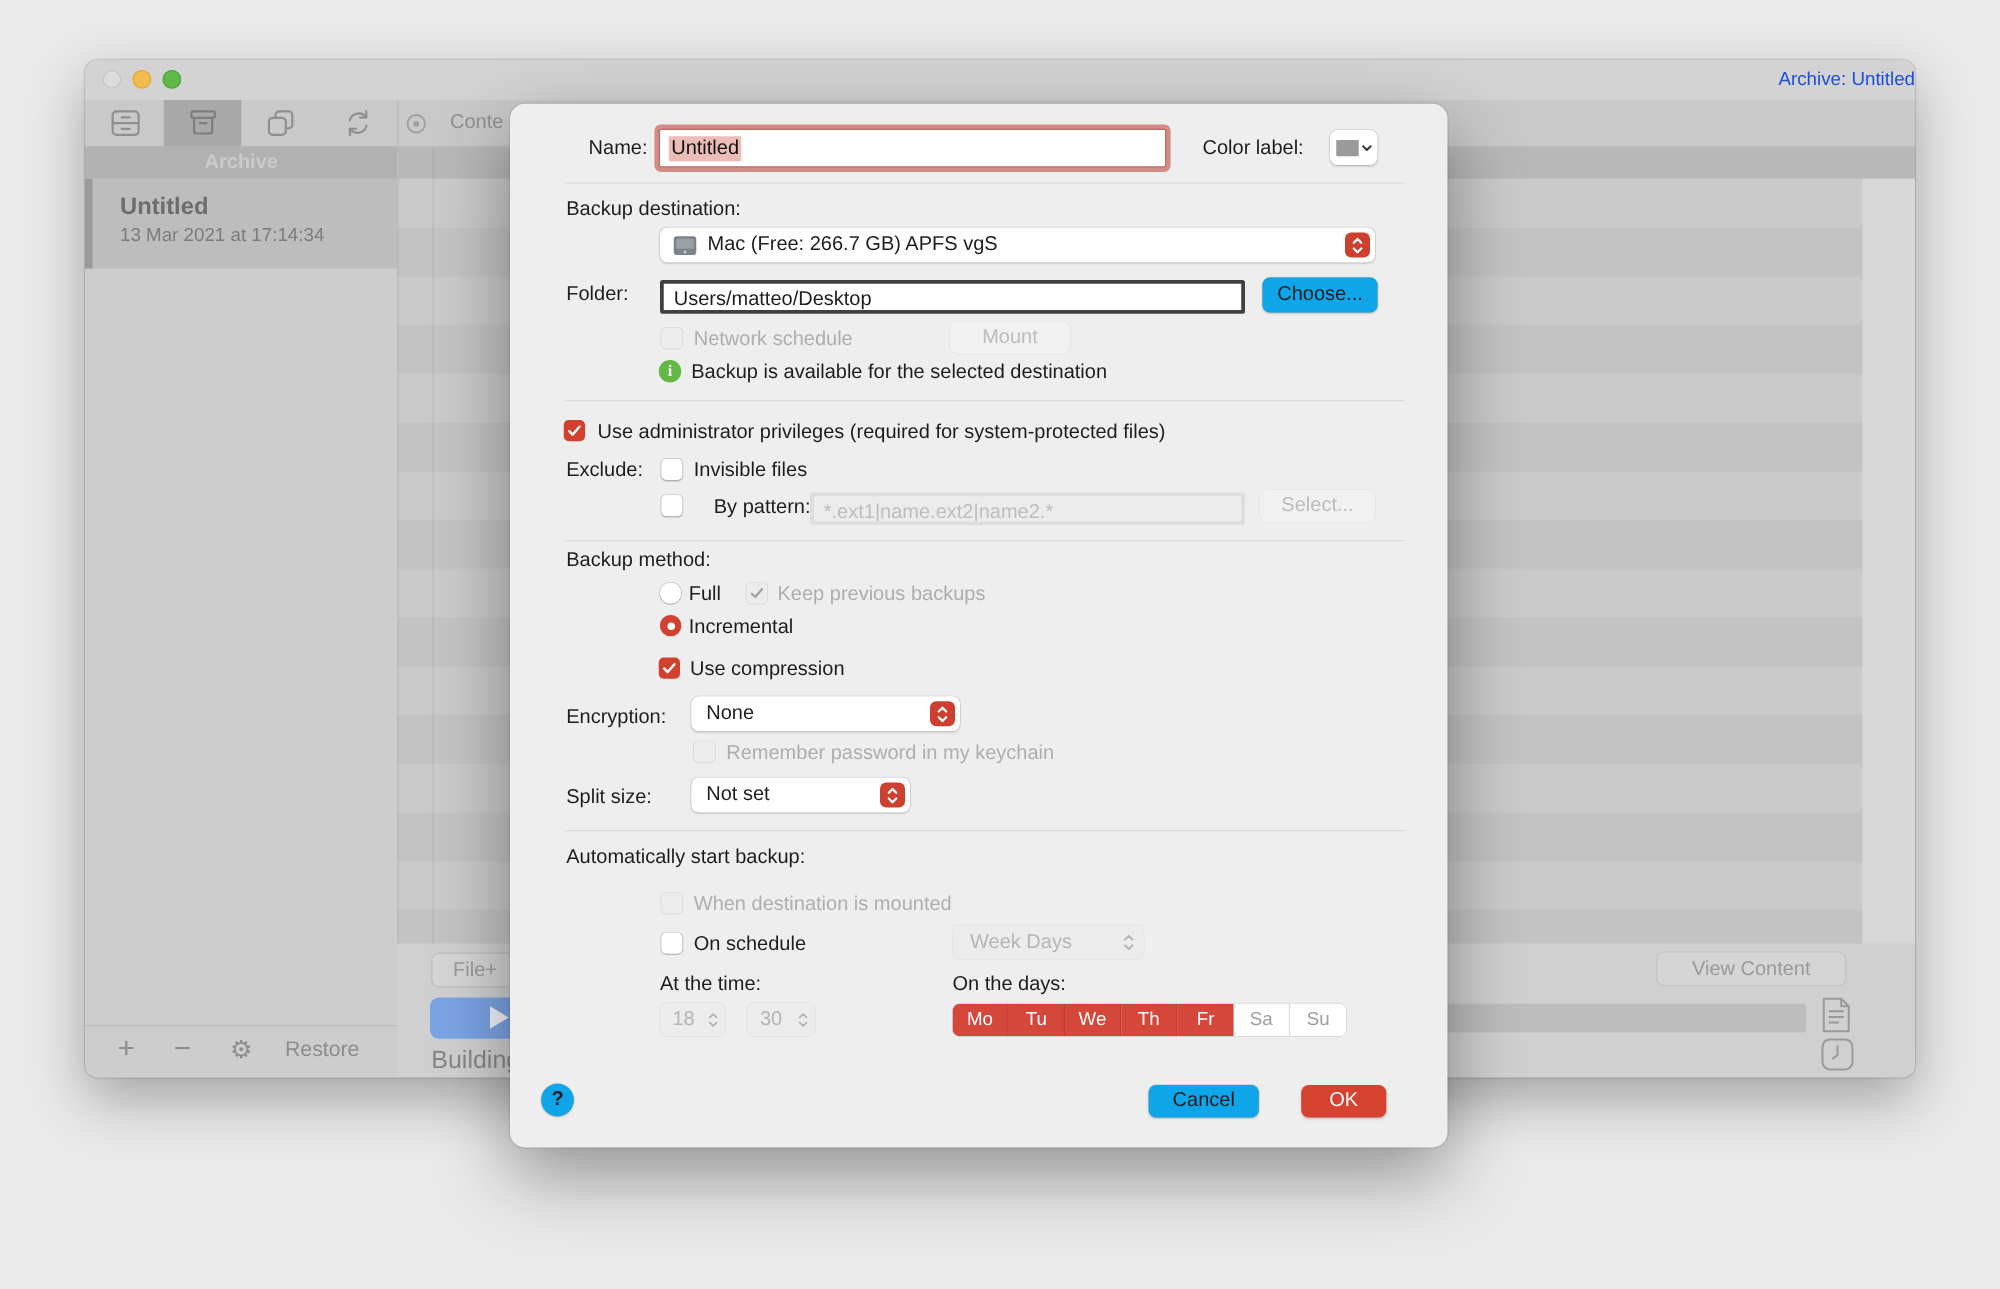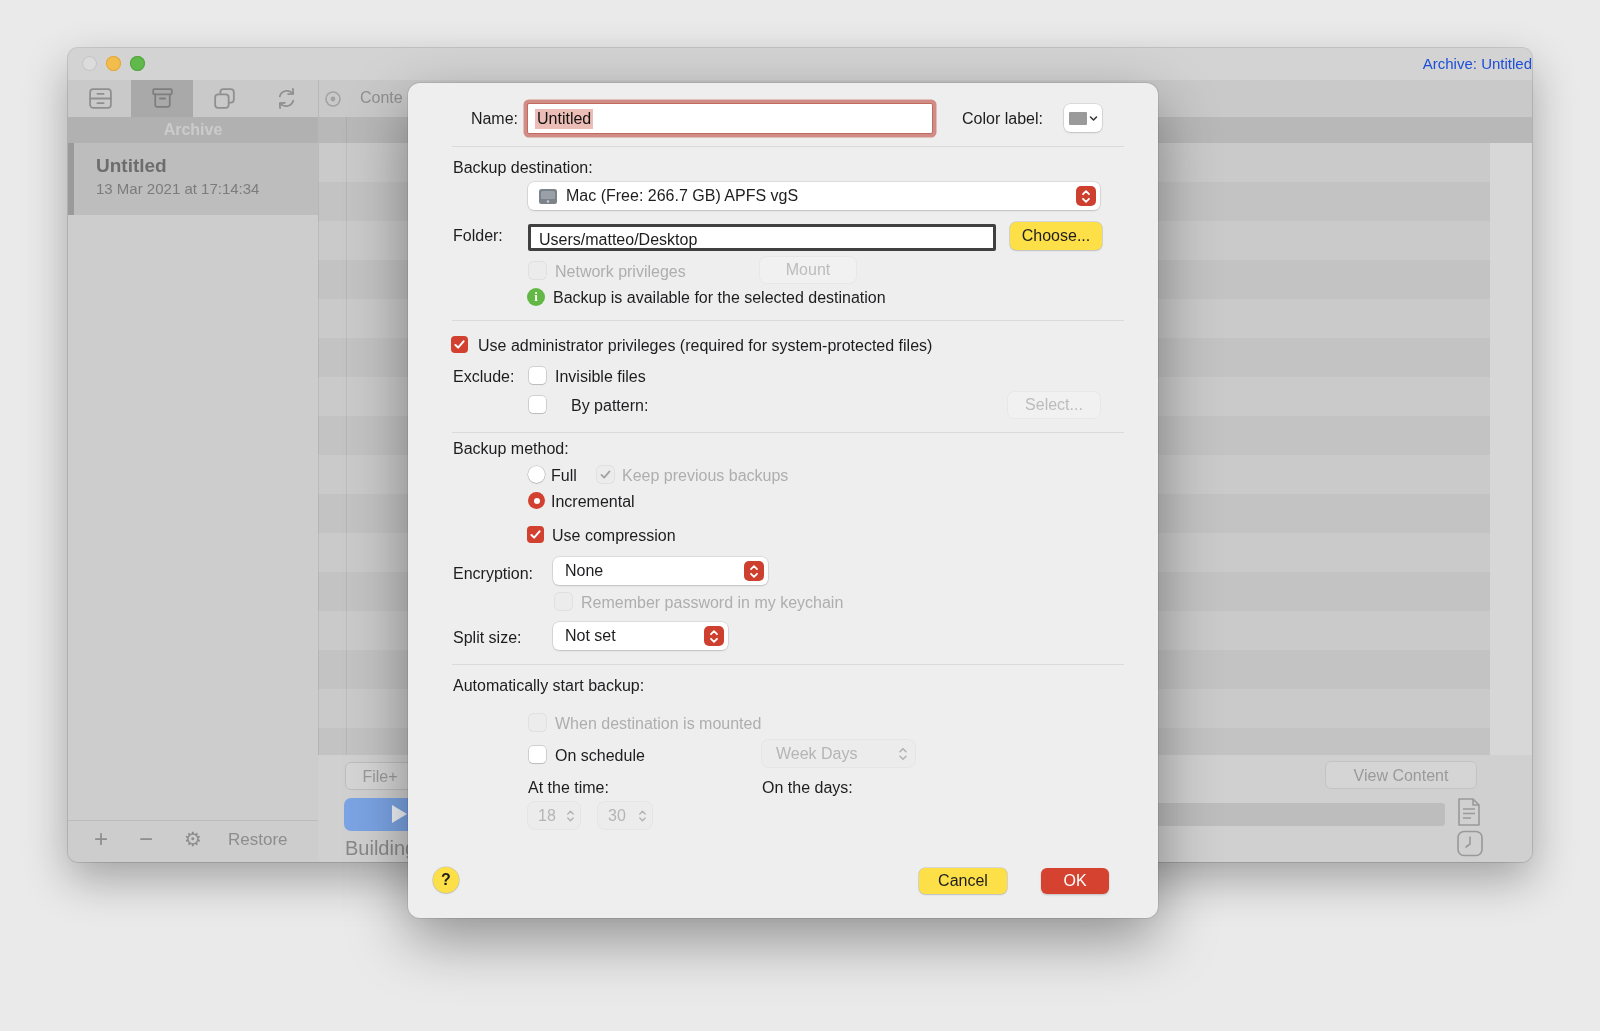--- a/index.html
+++ b/index.html
@@ -38,21 +38,21 @@
          box-shadow:0 22px 60px rgba(0,0,0,.38), 0 0 0 1px rgba(0,0,0,.08); z-index:10; }
   .lbl { position:absolute; font-size:16px; color:#1d1d1f; white-space:nowrap; }
   .glbl { position:absolute; font-size:16px; color:#aeaeae; white-space:nowrap; }
   .sep { position:absolute; left:44px; width:672px; height:1px; background:#dadada; }
   .field { position:absolute; background:#fff; border:3px solid #404040; border-radius:2px; font-size:16px; color:#1d1d1f; line-height:25px; padding-left:8px; white-space:nowrap; overflow:hidden; }
   .field.dis { background:#ececec; border-color:#dedede; color:#bdbdbd; }
   .popup { position:absolute; background:#fff; border-radius:6px; box-shadow:0 0 0 .5px rgba(0,0,0,.15), 0 1px 2px rgba(0,0,0,.12); font-size:16px; color:#1d1d1f; display:flex; align-items:center; }
   .popup.dis { background:#ececec; box-shadow:0 0 0 .5px rgba(0,0,0,.07); color:#b5b5b5; }
   .stepred { position:absolute; right:4px; top:50%; transform:translateY(-50%); width:20px; height:20px; background:#cd3f2e; border-radius:5px; display:flex; align-items:center; justify-content:center; }
   .stepgray { position:absolute; right:7px; top:50%; transform:translateY(-50%); display:flex; align-items:center; justify-content:center; }
-  .btnw { position:absolute; background:#fde047; border-radius:6px; box-shadow:0 0 0 .5px rgba(0,0,0,.18), 0 1px 2px rgba(0,0,0,.12); font-size:16px; color:#1d1d1f; text-align:center; }
+  .btnw { position:absolute; background:#0ea5e9; border-radius:6px; box-shadow:0 0 0 .5px rgba(0,0,0,.18), 0 1px 2px rgba(0,0,0,.12); font-size:16px; color:#1d1d1f; text-align:center; }
   .btnd { position:absolute; background:#f1f1f1; border-radius:6px; box-shadow:0 0 0 .5px rgba(0,0,0,.06); font-size:16px; color:#bcbcbc; text-align:center; }
   .cb { position:absolute; width:17px; height:17px; border-radius:4px; background:#fff; box-shadow:0 0 0 .5px rgba(0,0,0,.25), 0 1px 1px rgba(0,0,0,.1); display:flex; align-items:center; justify-content:center; }
   .cb.red { background:#d2402f; box-shadow:none; }
   .cb.dis { background:#ececec; box-shadow:0 0 0 .5px rgba(0,0,0,.12); }
   .radio { position:absolute; width:17px; height:17px; border-radius:50%; background:#fff; box-shadow:0 0 0 .5px rgba(0,0,0,.25), 0 1px 1px rgba(0,0,0,.1); }
   .radio.on { background:#d2402f; box-shadow:none; }
   .radio.on::after { content:""; position:absolute; left:5.5px; top:5.5px; width:6px; height:6px; border-radius:50%; background:#fff; }
   .seg { width:45px; height:26px; font-size:15px; text-align:center; line-height:26px; }
   .seg.on { background:#d5473a; color:#fff; border-right:1px solid #c03a2c; }
   .seg.off { background:#fff; color:#9f9f9f; }
@@ -203,41 +203,42 @@
             </g>
           </svg>
         </span>
     </div>
 
     <div class="lbl" style="left:45px;top:144px;">Folder:</div>
     <div class="field" style="left:120px;top:141px;width:468px;height:27px;">Users/matteo/Desktop</div>
     <div class="btnw" style="left:602px;top:139px;width:92px;height:28px;line-height:28px;">Choose...</div>
 
     <span class="cb dis" style="left:121px;top:179px;"></span>
-    <div class="glbl" style="left:147px;top:180px;">Network privileges</div>
+    <div class="glbl" style="left:147px;top:180px;">Network schedule</div>
     <div class="btnd" style="left:352px;top:174px;width:96px;height:26px;line-height:26px;">Mount</div>
 
     <span style="position:absolute;left:119px;top:205px;width:18px;height:18px;border-radius:50%;background:#63b845;color:#fff;font-size:13px;font-weight:700;text-align:center;line-height:18px;font-family:'Liberation Serif',serif;">i</span>
     <div class="lbl" style="left:145px;top:206px;">Backup is available for the selected destination</div>
 
     <div class="sep" style="top:237px;"></div>
 
     <span class="cb red" style="left:43px;top:253px;">
         <svg width="11" height="9" viewBox="0 0 12 10">
           <path d="M1.5 5.5 L4.5 8.5 L10.5 1.5" fill="none" stroke="#fff" stroke-width="2.2" stroke-linecap="round" stroke-linejoin="round"></path>
         </svg>
       </span>
     <div class="lbl" style="left:70px;top:254px;">Use administrator privileges (required for system-protected files)</div>
 
     <div class="lbl" style="left:45px;top:285px;">Exclude:</div>
     <span class="cb" style="left:121px;top:284px;"></span>
     <div class="lbl" style="left:147px;top:285px;">Invisible files</div>
 
     <span class="cb" style="left:121px;top:313px;"></span>
     <div class="lbl" style="left:163px;top:314px;">By pattern:</div>
+    <div class="field dis" style="left:240px;top:311px;width:348px;height:26px;">*.ext1|name.ext2|name2.*</div>
     <div class="btnd" style="left:600px;top:309px;width:92px;height:26px;line-height:26px;">Select...</div>
 
     <div class="sep" style="top:349px;"></div>
 
     <div class="lbl" style="left:45px;top:357px;">Backup method:</div>
     <span class="radio" style="left:120px;top:383px;"></span>
     <div class="lbl" style="left:143px;top:384px;">Full</div>
     <span class="cb dis" style="left:189px;top:383px;">
         <svg width="11" height="9" viewBox="0 0 12 10">
           <path d="M1.5 5.5 L4.5 8.5 L10.5 1.5" fill="none" stroke="#a2a2a2" stroke-width="2" stroke-linecap="round" stroke-linejoin="round"></path>
@@ -319,19 +320,28 @@
       <span class="stepgray" style="right:5px;">
           <svg width="9" height="14" viewBox="0 0 10 15">
             <g fill="none" stroke="#b3b3b3" stroke-width="1.6" stroke-linecap="round" stroke-linejoin="round">
               <path d="M2 5.2 L5 2.2 L8 5.2"></path>
               <path d="M2 9.8 L5 12.8 L8 9.8"></path>
             </g>
           </svg>
         </span>
     </div>
 
+    <div style="position:absolute;left:354px;top:720px;height:26px;display:flex;border-radius:6px;overflow:hidden;box-shadow:0 0 0 .5px rgba(0,0,0,.12);">
+      <span class="seg on">Mo</span>
+      <span class="seg on">Tu</span>
+      <span class="seg on">We</span>
+      <span class="seg on">Th</span>
+      <span class="seg on" style="border-right:none;">Fr</span>
+      <span class="seg off" style="border-right:1px solid #dcdcdc;">Sa</span>
+      <span class="seg off">Su</span>
+    </div>
 
     <div class="btnw" style="left:25px;top:784px;width:26px;height:26px;border-radius:50%;line-height:26px;font-weight:700;">?</div>
     <div class="btnw" style="left:511px;top:785px;width:88px;height:26px;line-height:26px;">Cancel</div>
     <div class="btnw" style="left:633px;top:785px;width:68px;height:26px;line-height:26px;background:#d5422f;color:#fff;box-shadow:0 1px 2px rgba(0,0,0,.2);">OK</div>
   </div>
 
 </div>
 
 </body></html>

